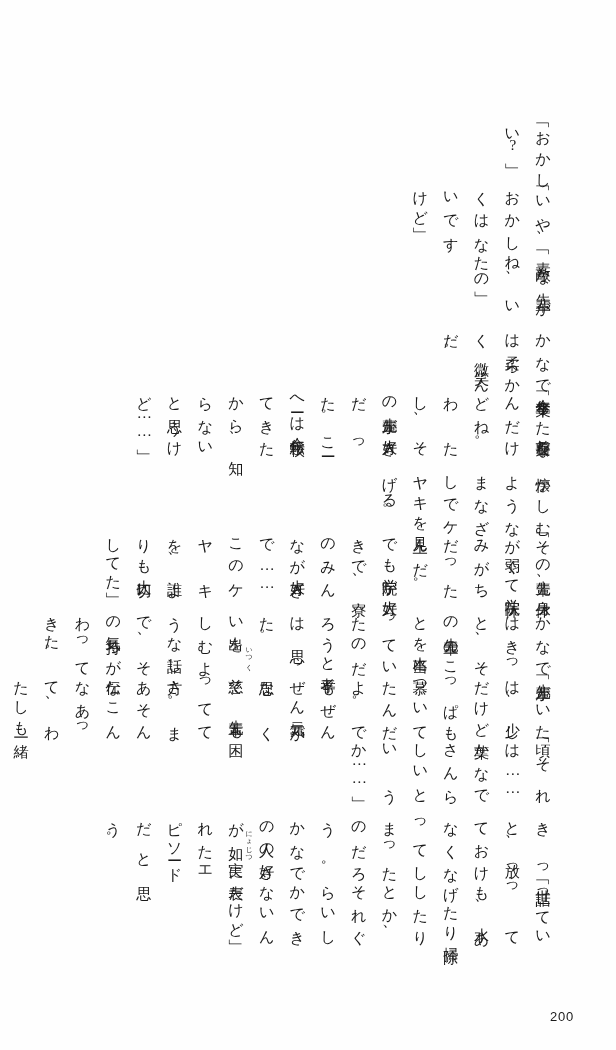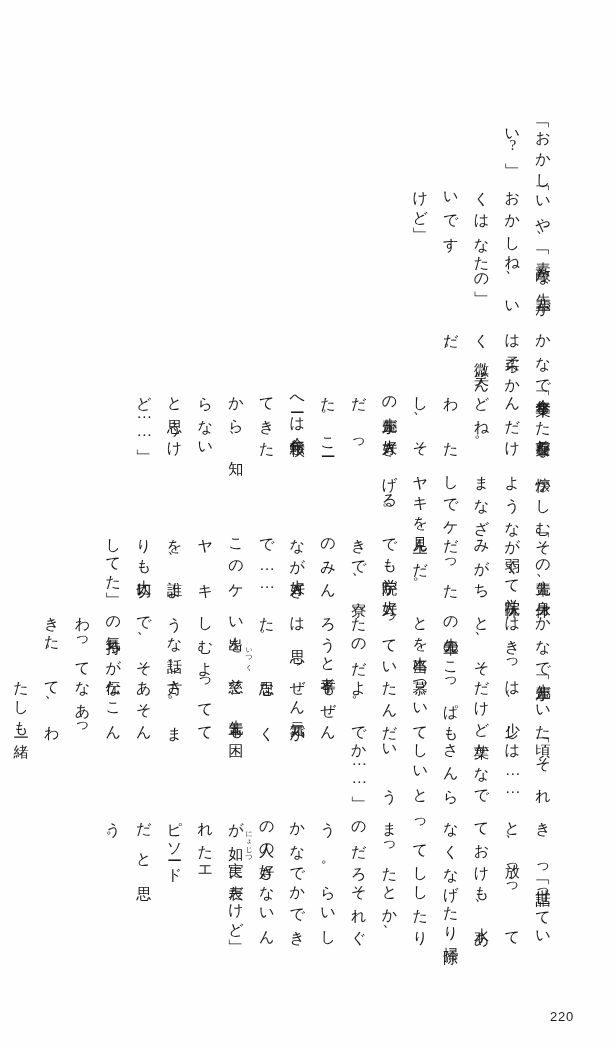--- a/index.html
+++ b/index.html
@@ -96,15 +96,15 @@
     <div class="para">「今年卒業した前寮長なんだけどね。わたし、その先輩が大好きだった。こーへーは今年転校してきたから、知らないと思うけど……」</div>
     <div class="para indent">懐かしむようなまなざしでケヤキを見上げる。</div>
     <div class="para">「その先輩、身体が弱くて学院休みがちだったんだ。でも学院が大好きで、寮のみんなが大好きで……このケヤキを、誰よりも大切にしてた」</div>
     <div class="para indent">かなではきっと、その先輩のことを本当に慕っていたのだろうと孝平は思った。 思い出を<ruby>慈<rt>いつく</rt></ruby>しむような話し方で、その気持ちが伝わってきた。</div>
     <div class="para">「先輩がいた頃は、少しだけど葉っぱもついてたんだよ。でもぜんぜん元気がなくて、先輩も困っててさ。まあそんなこんなあって、わたしも一緒に世話をするようになったの」</div>
     <div class="para">「それは……かなでさんらしいというか……」</div>
     <div class="para indent">きっと、放っておけなくなってしまったのだろう。 かなでの人の好さが<ruby>如実<rt>にょじつ</rt></ruby>に表れたエピソードだと思う。</div>
     <div class="para">「世話っていっても、水あげたり掃除したりとか、それぐらいしかできないんだけど」</div>
   </div>
 
-  <div id="page-number">220</div>
+  <div id="page-number">200</div>
 
 </div>
 
 </body></html>

